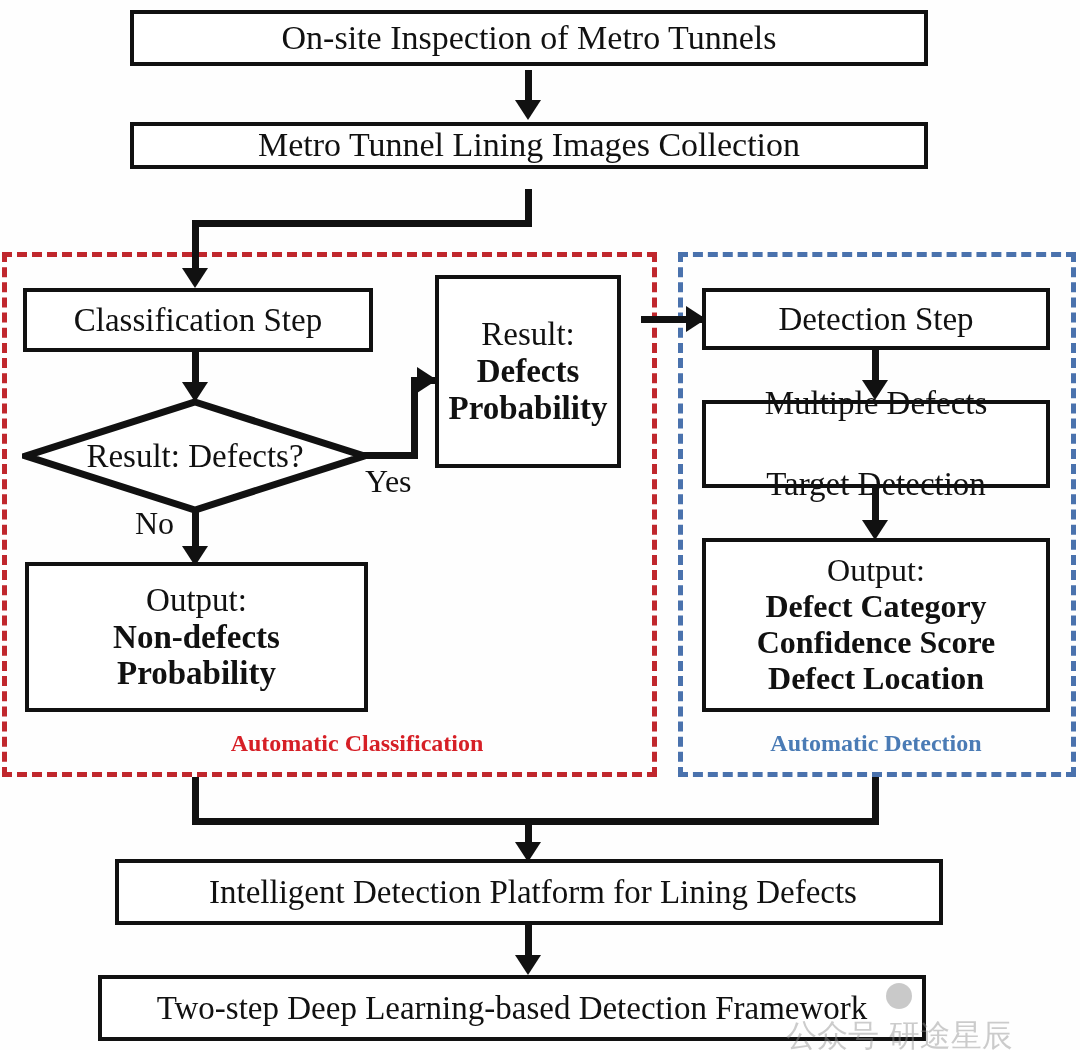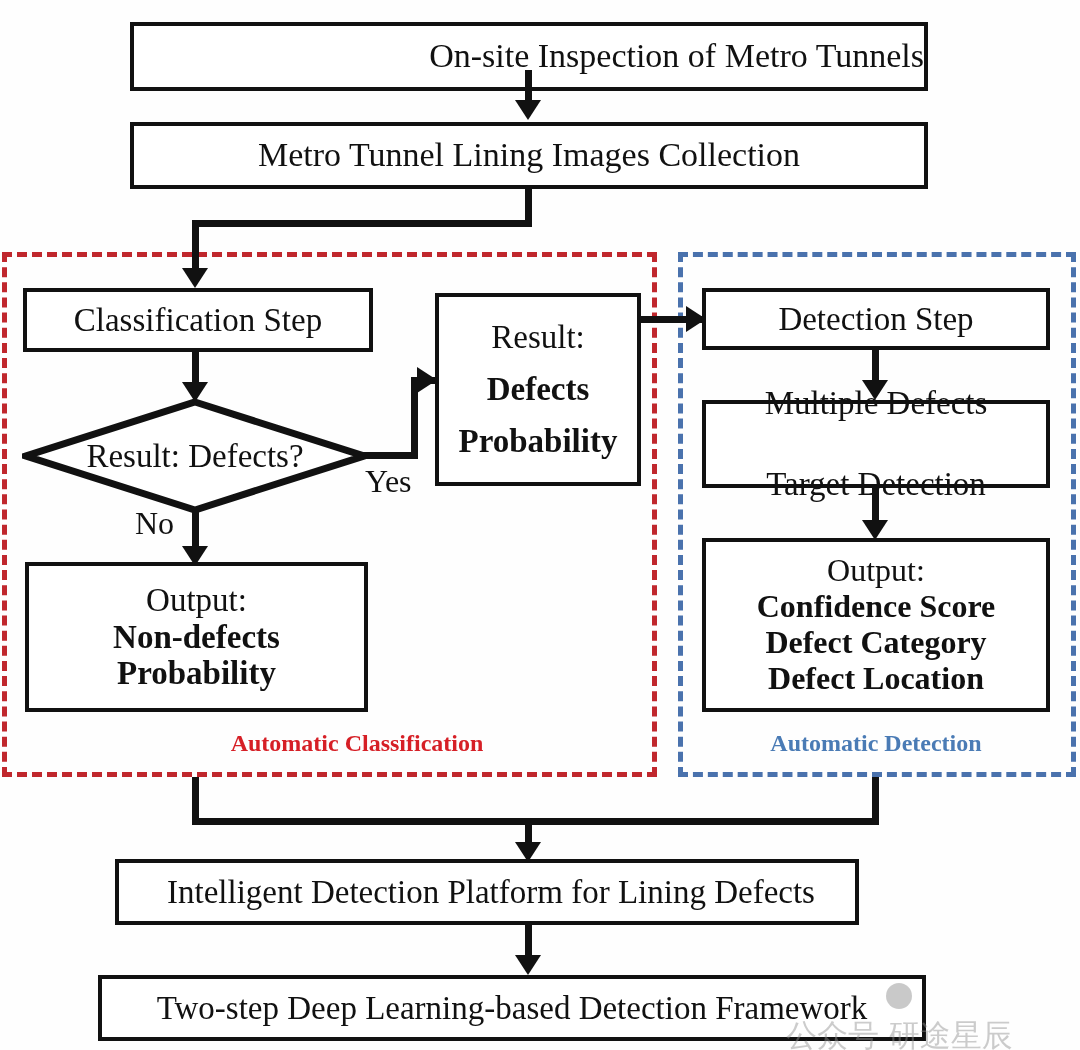--- a/index.html
+++ b/index.html
@@ -118,28 +118,28 @@
 <body>
 
 <div id="canvas">
 
   <div class="group group-red" style="left:2px; top:252px; width:655px; height:525px;"></div>
   <div class="group-label label-red" style="left:162px; top:730px; width:390px;">Automatic Classification</div>
 
   <div class="group group-blue" style="left:678px; top:252px; width:398px; height:525px;"></div>
   <div class="group-label label-blue" style="left:716px; top:730px; width:320px;">Automatic Detection</div>
 
-  <div class="node" style="left:130px; top:22px; width:798px; height:69px;align-items:flex-end;">
+  <div class="node" style="left:130px; top:10px; width:798px; height:56px;">
     <span class="ln f34">On-site Inspection of Metro Tunnels</span>
   </div>
 
   <div class="conn vline" style="left:525px; top:70px; width:7px; height:32px;"></div>
   <div class="arrow-down" style="left:515px; top:100px;"></div>
 
-  <div class="node" style="left:130px; top:122px; width:798px; height:67px;">
+  <div class="node" style="left:130px; top:122px; width:798px; height:47px;">
     <span class="ln f34">Metro Tunnel Lining Images Collection</span>
   </div>
 
   <div class="conn vline" style="left:525px; top:189px; width:7px; height:37px;"></div>
   <div class="conn hline" style="left:192px; top:220px; width:340px; height:7px;"></div>
   <div class="conn vline" style="left:192px; top:220px; width:7px; height:55px;"></div>
   <div class="arrow-down" style="left:182px; top:268px;"></div>
 
   <div class="node" style="left:23px; top:288px; width:350px; height:64px;">
     <span class="ln f33">Classification Step</span>
@@ -158,21 +158,21 @@
   <div class="conn hline" style="left:360px; top:452px; width:58px; height:7px;"></div>
   <div class="conn vline" style="left:411px; top:377px; width:7px; height:82px;"></div>
   <div class="conn hline" style="left:411px; top:377px; width:24px; height:7px;"></div>
   <div class="arrow-right" style="left:417px; top:367px;"></div>
   <div class="edge-label" style="left:365px; top:463px;">Yes</div>
 
   <div class="conn vline" style="left:192px; top:508px; width:7px; height:42px;"></div>
   <div class="arrow-down" style="left:182px; top:546px;"></div>
   <div class="edge-label" style="left:135px; top:505px;">No</div>
 
-  <div class="node" style="left:435px; top:293px; width:206px; height:193px;gap:15px;">
+  <div class="node" style="left:435px; top:275px; width:186px; height:193px;">
     <span class="ln f33">Result:</span>
     <span class="ln f33 b">Defects</span>
     <span class="ln f33 b">Probability</span>
   </div>
 
   <div class="conn hline" style="left:641px; top:316px; width:72px; height:7px;"></div>
   <div class="arrow-right" style="left:686px; top:306px;"></div>
 
   <div class="node" style="left:25px; top:562px; width:343px; height:150px;">
     <span class="ln f33">Output:</span>
@@ -190,32 +190,32 @@
   <div class="node" style="left:702px; top:400px; width:348px; height:88px;gap:44px;">
     <span class="ln f33">Multiple Defects</span>
     <span class="ln f33">Target Detection</span>
   </div>
 
   <div class="conn vline" style="left:872px; top:488px; width:7px; height:38px;"></div>
   <div class="arrow-down" style="left:862px; top:520px;"></div>
 
   <div class="node" style="left:702px; top:538px; width:348px; height:174px;">
     <span class="ln f32">Output:</span>
+    <span class="ln f32 b">Defect Category</span>
     <span class="ln f32 b">Confidence Score</span>
-    <span class="ln f32 b">Defect Category</span>
     <span class="ln f32 b">Defect Location</span>
   </div>
 
   <div class="conn vline" style="left:192px; top:777px; width:7px; height:48px;"></div>
   <div class="conn vline" style="left:872px; top:777px; width:7px; height:48px;"></div>
   <div class="conn hline" style="left:192px; top:818px; width:687px; height:7px;"></div>
   <div class="conn vline" style="left:525px; top:818px; width:7px; height:32px;"></div>
   <div class="arrow-down" style="left:515px; top:842px;"></div>
 
-  <div class="node" style="left:115px; top:859px; width:744px; height:66px;padding-left:8px;">
+  <div class="node" style="left:115px; top:859px; width:828px; height:66px;padding-left:8px;">
     <span class="ln f33">Intelligent Detection Platform for Lining Defects</span>
   </div>
 
   <div class="conn vline" style="left:525px; top:925px; width:7px; height:38px;"></div>
   <div class="arrow-down" style="left:515px; top:955px;"></div>
 
   <div class="node" style="left:98px; top:975px; width:828px; height:66px;">
     <span class="ln f33">Two-step Deep Learning-based Detection Framework</span>
   </div>
 

